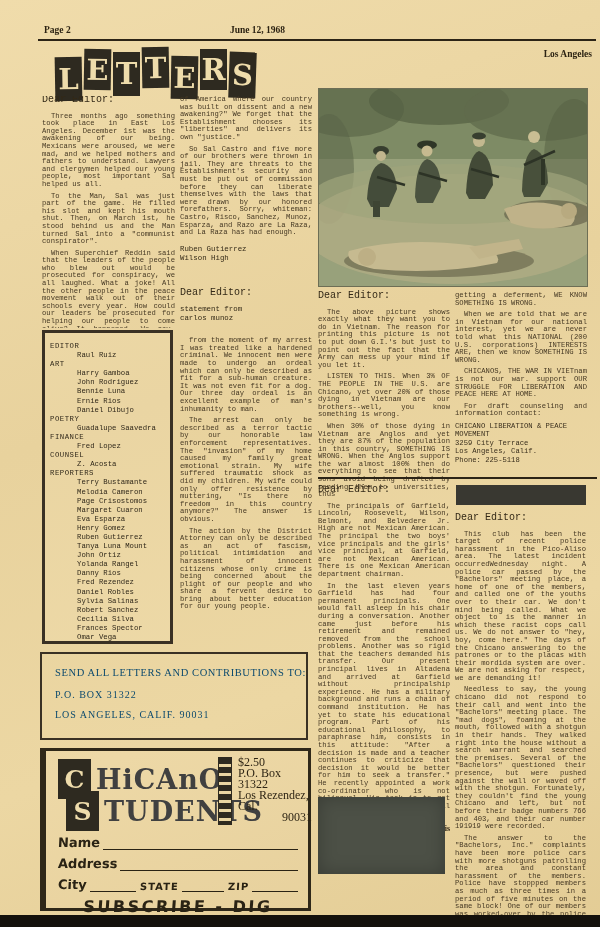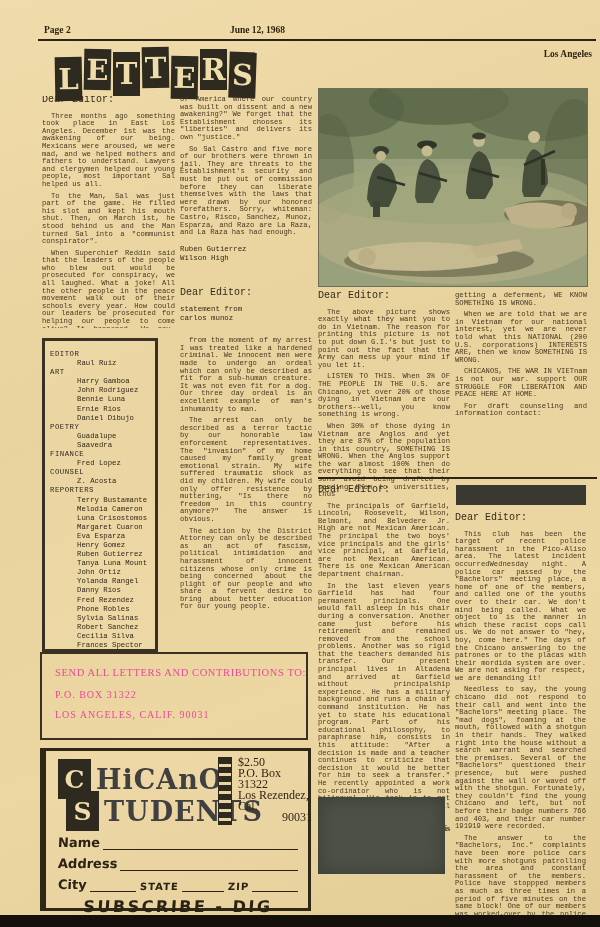--- a/index.html
+++ b/index.html
@@ -32,21 +32,21 @@
   .sig{font-size:7.4px;color:#332917;line-height:9px;}
   .sig.right{text-align:right;font-weight:bold;font-family:"Liberation Serif",serif;font-size:8px;}
   .contact{font-size:7.2px;line-height:8.4px;color:#3a2f1d;}
   
   .staff{box-sizing:border-box;border:3px solid #3a3124;padding:9px 5px;
     font-size:7.3px;line-height:9.1px;color:#30281a;background:rgba(255,244,214,0.10);}
   .s-role{letter-spacing:0.5px;}
   .s-name{padding-left:27px;}
   
   .sendbox{box-sizing:border-box;border:2.5px solid #3a3124;padding:13px 0 0 13px;
-    font-family:"Liberation Serif",serif;color:#ec4899;}
+    font-family:"Liberation Serif",serif;color:#0c4a6e;}
   .send-l1{font-size:10.5px;letter-spacing:0.6px;margin-bottom:11px;}
   .send-l2,.send-l3{font-size:10px;letter-spacing:1px;margin-bottom:9px;}
   
   .subbox{box-sizing:border-box;border:3px solid #2f2819;border-left-width:6px;background:rgba(255,244,214,0.06);}
   .logo-row{display:flex;align-items:center;gap:5px;}
   .logo-block{width:33px;height:40px;background:#2e2a20;color:#eedcab;flex:0 0 auto;
     font-family:"DejaVu Serif",serif;font-weight:bold;font-size:25px;
     display:flex;align-items:center;justify-content:center;}
   .logo-word{font-family:"DejaVu Serif",serif;font-weight:bold;font-size:27px;color:#404040;letter-spacing:1px;}
   .deco-strip{position:absolute;width:12px;background:repeating-linear-gradient(180deg,#2e2a20 0 6px,#e9d5a2 6px 9px);border:1px solid #2e2a20;}
@@ -123,49 +123,49 @@
   <rect width="268" height="197" fill="#8e9770" opacity="0.12"></rect>
 </svg>
 
 <div class="abs col" style="left:42px;top:96px;width:133px;height:232px;overflow:hidden;">
   <div class="dear">Dear Editor:</div>
   <p>Three months ago something took place in East Los Angeles. December 1st was the awakening of our being. Mexicans were aroused, we were mad, and we helped mothers and fathers to understand. Lawyers and clergymen helped our young people, most important Sal helped us all.</p>
   <p>To the Man, Sal was just part of the game. He filled his slot and kept his mouth shut. Then, on March 1st, he stood behind us and the Man turned Sal into a "communist conspirator".</p>
   <p>When Superchief Reddin said that the leaders of the people who blew out would be prosecuted for conspiracy, we all laughed. What a joke! All the other people in the peace movement walk out of their schools every year. How could our leaders be prosecuted for helping our people to come alive? It happened. We say, "How could such a thing happen in the United States</p>
 </div>
 
-<div class="abs staff" style="left:42px;top:338px;width:116px;height:314px;overflow:hidden;">
+<div class="abs staff" style="left:42px;top:330px;width:131px;height:314px;overflow:hidden;">
   <div class="s-role">EDITOR</div>
   <div class="s-name">Raul Ruiz</div>
   <div class="s-role">ART</div>
   <div class="s-name">Harry Gamboa</div>
   <div class="s-name">John Rodriguez</div>
   <div class="s-name">Bennie Luna</div>
   <div class="s-name">Ernie Rios</div>
   <div class="s-name">Daniel Dibujo</div>
   <div class="s-role">POETRY</div>
   <div class="s-name">Guadalupe Saavedra</div>
   <div class="s-role">FINANCE</div>
   <div class="s-name">Fred Lopez</div>
   <div class="s-role">COUNSEL</div>
   <div class="s-name">Z. Acosta</div>
   <div class="s-role">REPORTERS</div>
   <div class="s-name">Terry Bustamante</div>
   <div class="s-name">Melodia Cameron</div>
-  <div class="s-name">Luna Crisostomos</div>
+  <div class="s-name">Page Crisostomos</div>
   <div class="s-name">Margaret Cuaron</div>
   <div class="s-name">Eva Esparza</div>
   <div class="s-name">Henry Gomez</div>
   <div class="s-name">Ruben Gutierrez</div>
   <div class="s-name">Tanya Luna Mount</div>
   <div class="s-name">John Ortiz</div>
   <div class="s-name">Yolanda Rangel</div>
   <div class="s-name">Danny Rios</div>
   <div class="s-name">Fred Rezendez</div>
-  <div class="s-name">Phone Robles</div>
+  <div class="s-name">Daniel Robles</div>
   <div class="s-name">Sylvia Salinas</div>
   <div class="s-name">Robert Sanchez</div>
   <div class="s-name">Cecilia Silva</div>
   <div class="s-name">Frances Spector</div>
   <div class="s-name">Omar Vega</div>
 </div>
 
 <div class="abs col" style="left:180px;top:96px;width:132px;">
   <p class="ni">of America where our country was built on dissent and a new awakening?" We forget that the Establishment chooses its "liberties" and delivers its own "justice."</p>
   <p>So Sal Castro and five more of our brothers were thrown in jail. They are threats to the Establishment's security and must be put out of commission before they can liberate themselves with the laws that were drawn by our honored forefathers. Sorry, whiteman: Castro, Risco, Sanchez, Munoz, Esparza, and Razo are La Raza, and La Raza has had enough.</p>
@@ -188,20 +188,26 @@
   <p>The above picture shows exactly what they want you to do in Vietnam. The reason for printing this picture is not to put down G.I.'s but just to point out the fact that the Army can mess up your mind if you let it.</p>
   <p>LISTEN TO THIS. When 3% OF THE PEOPLE IN THE U.S. are Chicano, yet over 20% of those dying in Vietnam are our brothers--well, you know something is wrong.</p>
   <p>When 30% of those dying in Vietnam are Anglos and yet they are 87% of the population in this country, SOMETHING IS WRONG. When the Anglos support the war almost 100% then do everything to see that their sons avoid being drafted by sending them to universities, thus</p>
 </div>
 
 <div class="abs col" style="left:455px;top:292px;width:132px;">
   <p class="ni">getting a deferment, WE KNOW SOMETHING IS WRONG.</p>
   <p>When we are told that we are in Vietnam for our national interest, yet we are never told what this NATIONAL (200 U.S. corporations) INTERESTS ARE, then we know SOMETHING IS WRONG.</p>
   <p>CHICANOS, THE WAR IN VIETnam is not our war. support OUR STRUGGLE FOR LIBERATION AND PEACE HERE AT HOME.</p>
   <p>For draft counseling and information contact:</p>
+  <div class="contact">
+    <div>CHICANO LIBERATION &amp; PEACE MOVEMENT</div>
+    <div>3259 City Terrace</div>
+    <div>Los Angeles, Calif.</div>
+    <div>Phone: 225-5118</div>
+  </div>
 </div>
 
 <div class="abs rule" style="left:318px;top:477px;width:279px;height:2px;"></div>
 
 <div class="abs col" style="left:318px;top:486px;width:132px;">
   <div class="dear">Dear Editor:</div>
   <p>The principals of Garfield, Lincoln, Roosevelt, Wilson, Belmont, and Belvedere Jr. High are not Mexican American. The principal the two boys' vice principals and the girls' vice principal, at Garfield, are not Mexican American. There is one Mexican American department chairman.</p>
   <p>In the last eleven years Garfield has had four permanent principals. One would fall asleep in his chair during a conversation. Another came just before his retirement and remained removed from the school problems. Another was so rigid that the teachers demanded his transfer. Our present principal lives in Altadena and arrived at Garfield without principalship experience. He has a military background and runs a chain of command institution. He has yet to state his educational program. Part of his educational philosophy, to paraphrase him, consists in this attitude: "After a decision is made and a teacher continues to criticize that decision it would be better for him to seek a transfer." He recently appointed a work co-ordinator who is not bilingual. His task is to get students jobs in a bilingual community.</p>
   <div class="sig right" style="margin-top:6px;">Richard Dubois</div>
 </div>

